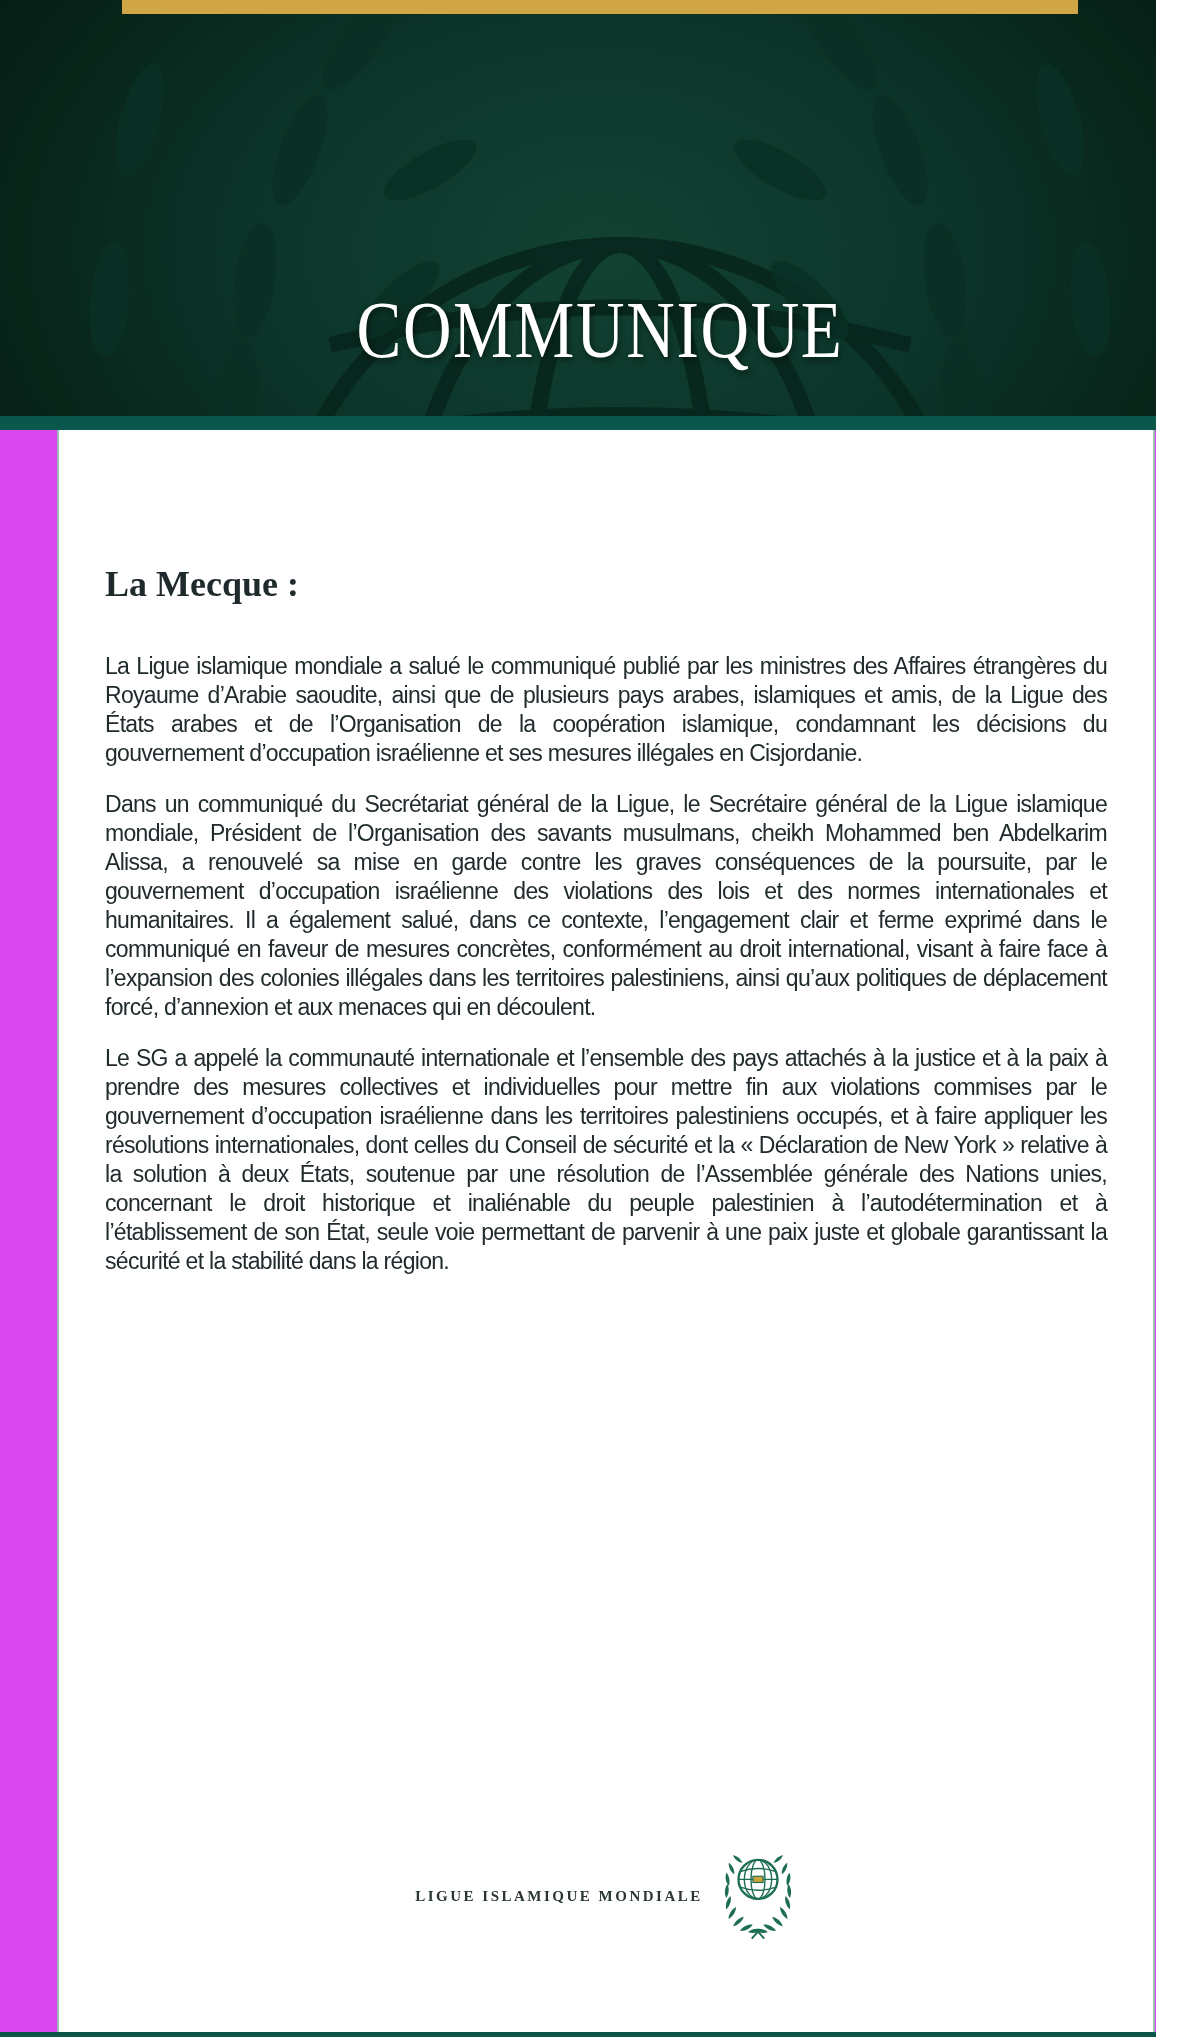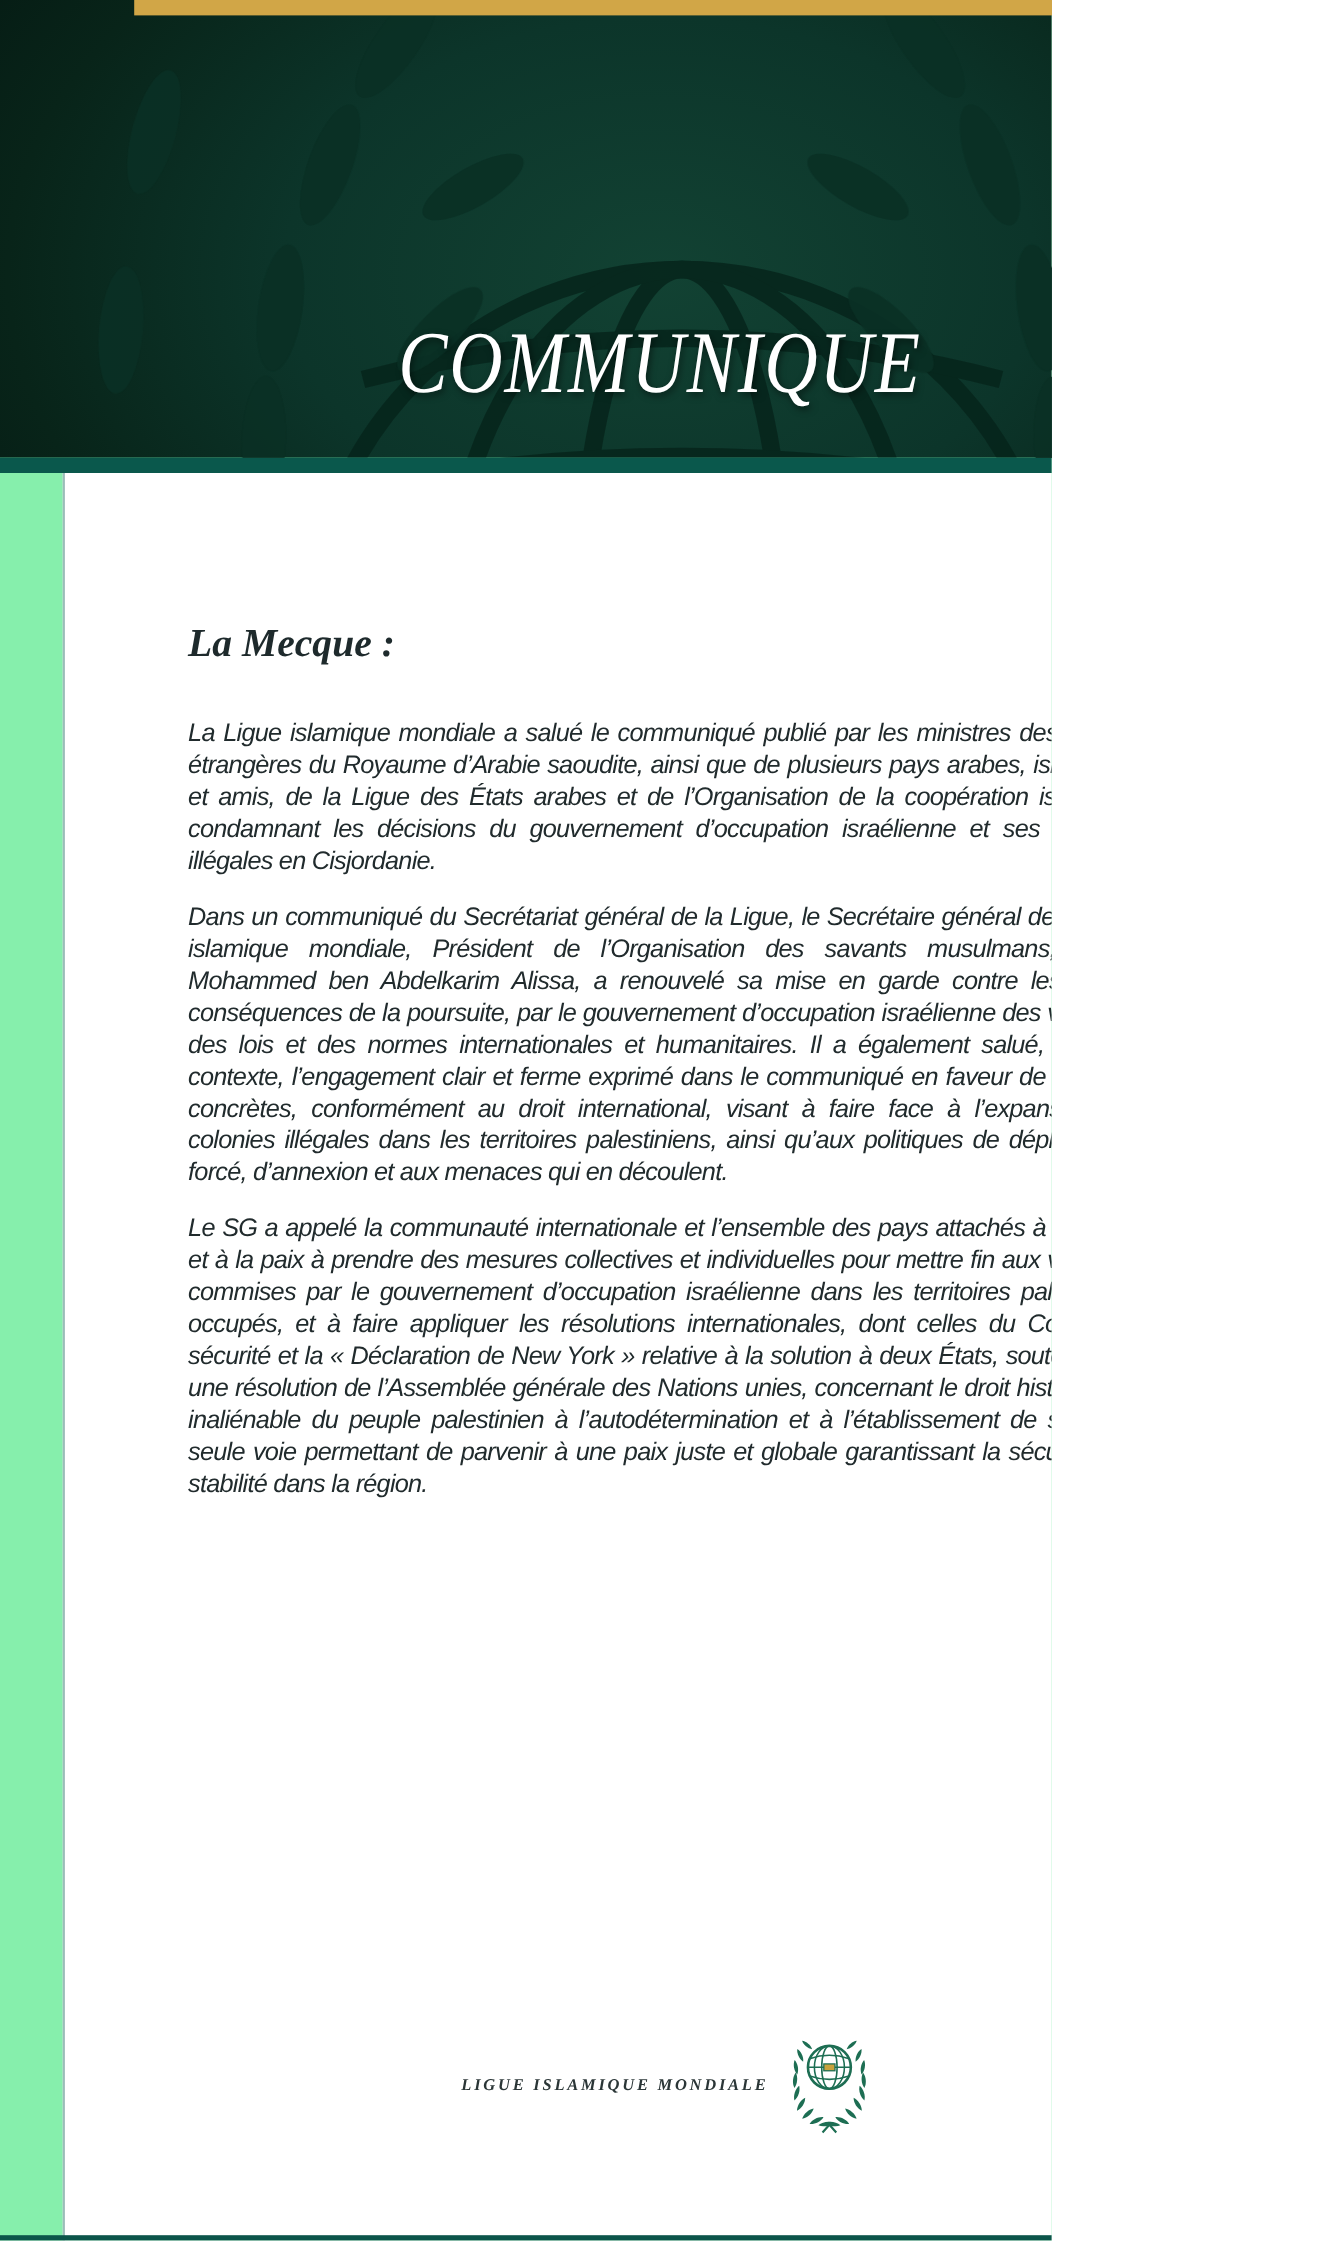--- a/index.html
+++ b/index.html
@@ -1,18 +1,18 @@
 <!DOCTYPE html>
 <html><head>
 <meta charset="utf-8">
 <style>
   html,body { margin:0; padding:0; background:#ffffff; }
   .page {
-    position:relative; width:956px; height:2037px; overflow:hidden;
-    background:#86efac; font-family:"Liberation Sans", sans-serif;font-style:italic;
+    position:relative; width:1156px; height:2037px; overflow:hidden;
+    background:#d946ef; font-family:"Liberation Sans", sans-serif;
   }
   
   .header {
     position:absolute; top:0; left:0; width:1200px; height:416px; overflow:hidden;
     background: radial-gradient(ellipse 760px 520px at 600px 250px,
       #124233 0%, #0c352a 45%, #082419 78%, #051a13 100%);
   }
   .deco-svg { position:absolute; top:0; left:0; width:1200px; height:416px; }
   .gold-bar {
     position:absolute; top:0; left:122px; width:956px; height:14px;
@@ -29,21 +29,21 @@
   .teal-strip {
     position:absolute; top:416px; left:0; width:1200px; height:14px;
     background:#0a584c;
   }
   
   .card {
     position:absolute; top:430px; left:57px; width:1098px; bottom:0;
     background:#ffffff; box-sizing:border-box;
     border-left:2px solid #9bbcb8; border-right:2px solid #9bbcb8;
   }
-  .card-content { padding:0 112px; }
+  .card-content { padding:0 46px; }
   .dateline {
     margin:132px 0 0 0; color:#1e2a2c;
     font-family:"Liberation Serif", serif; font-weight:bold;
     font-size:36px; line-height:44px;
   }
   .para {
     margin:46px 0 0 0; color:#212b2d;
     font-size:23px; line-height:29px; letter-spacing:-0.7px;
     text-align:justify;
   }

